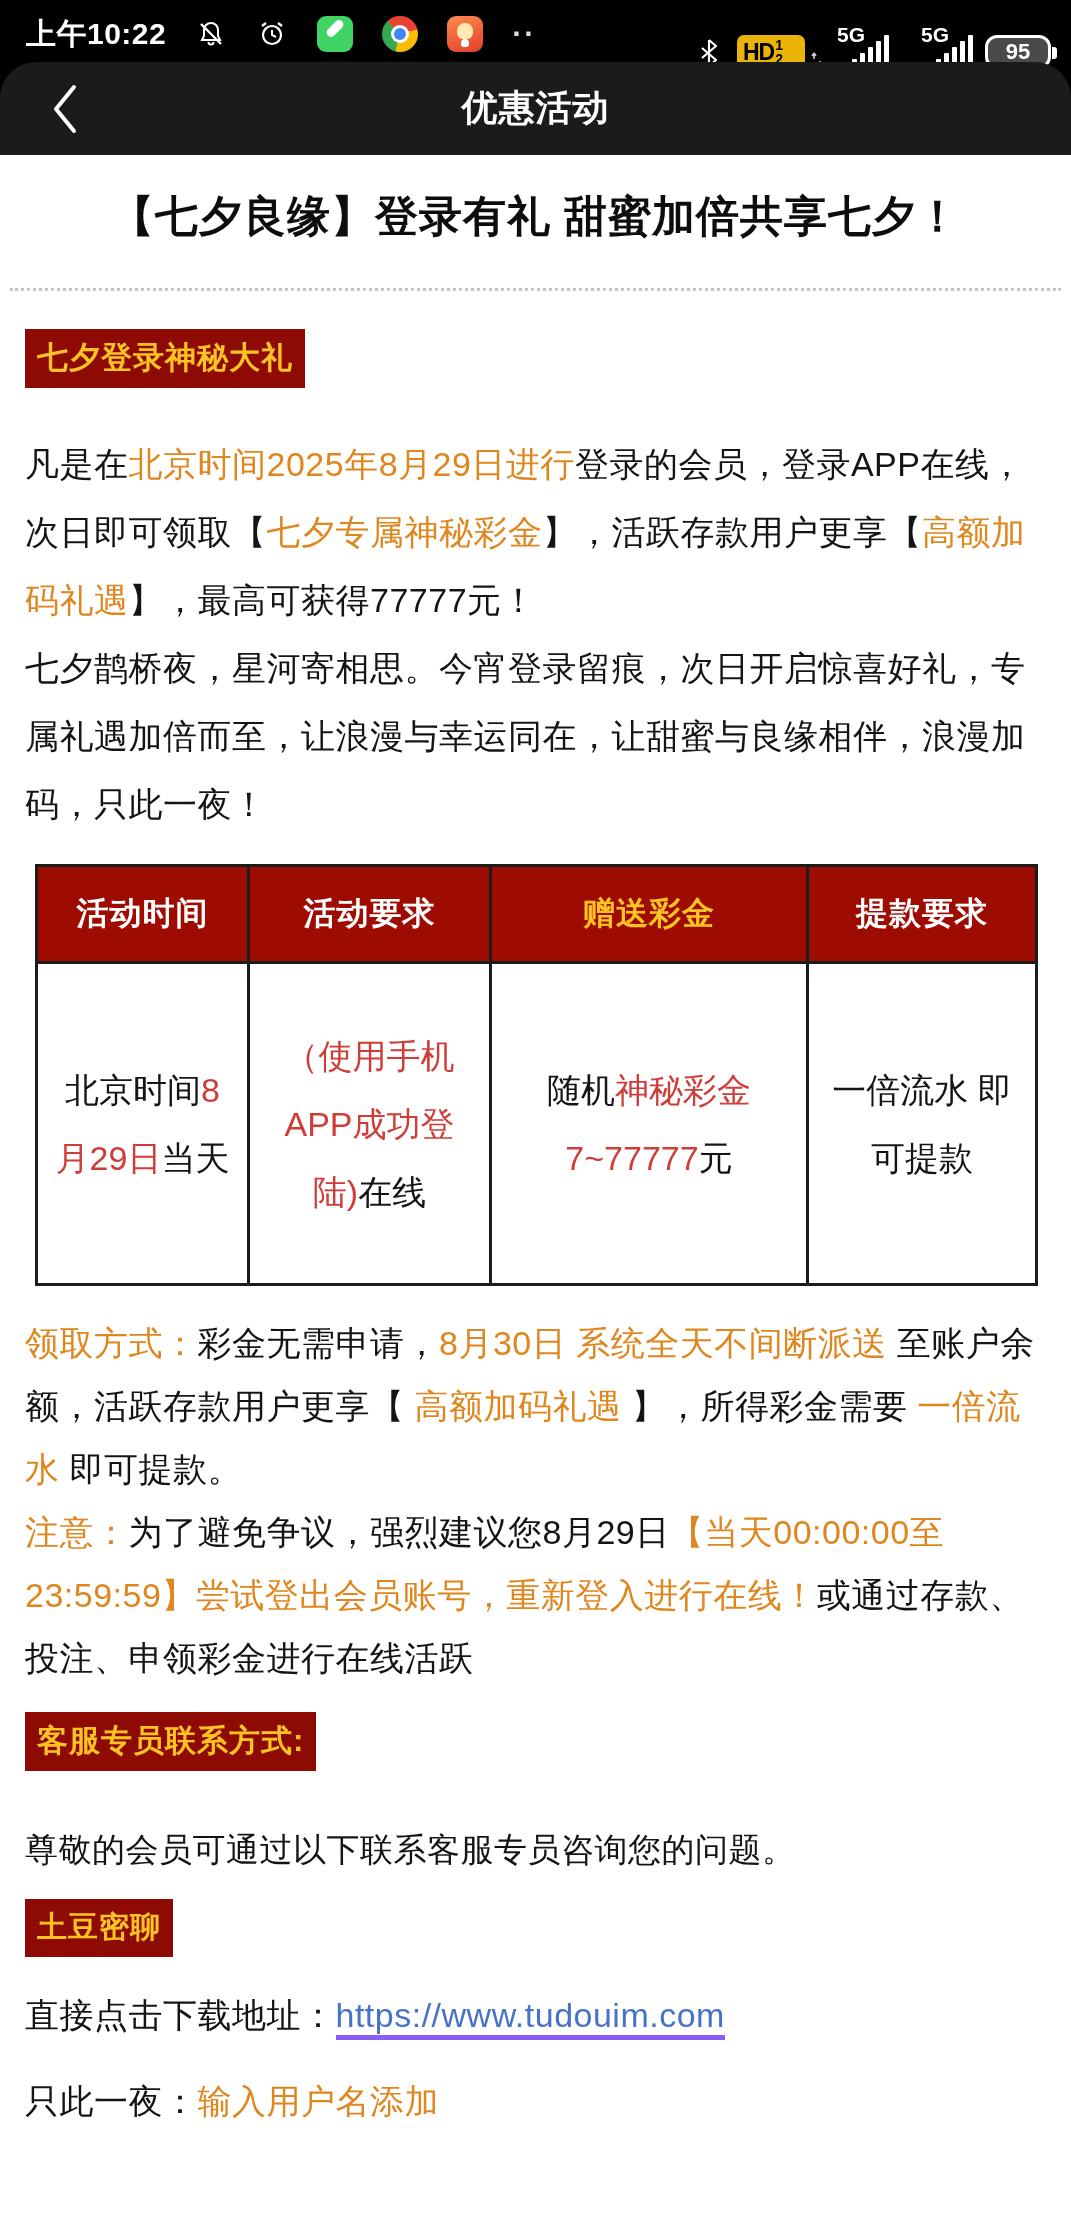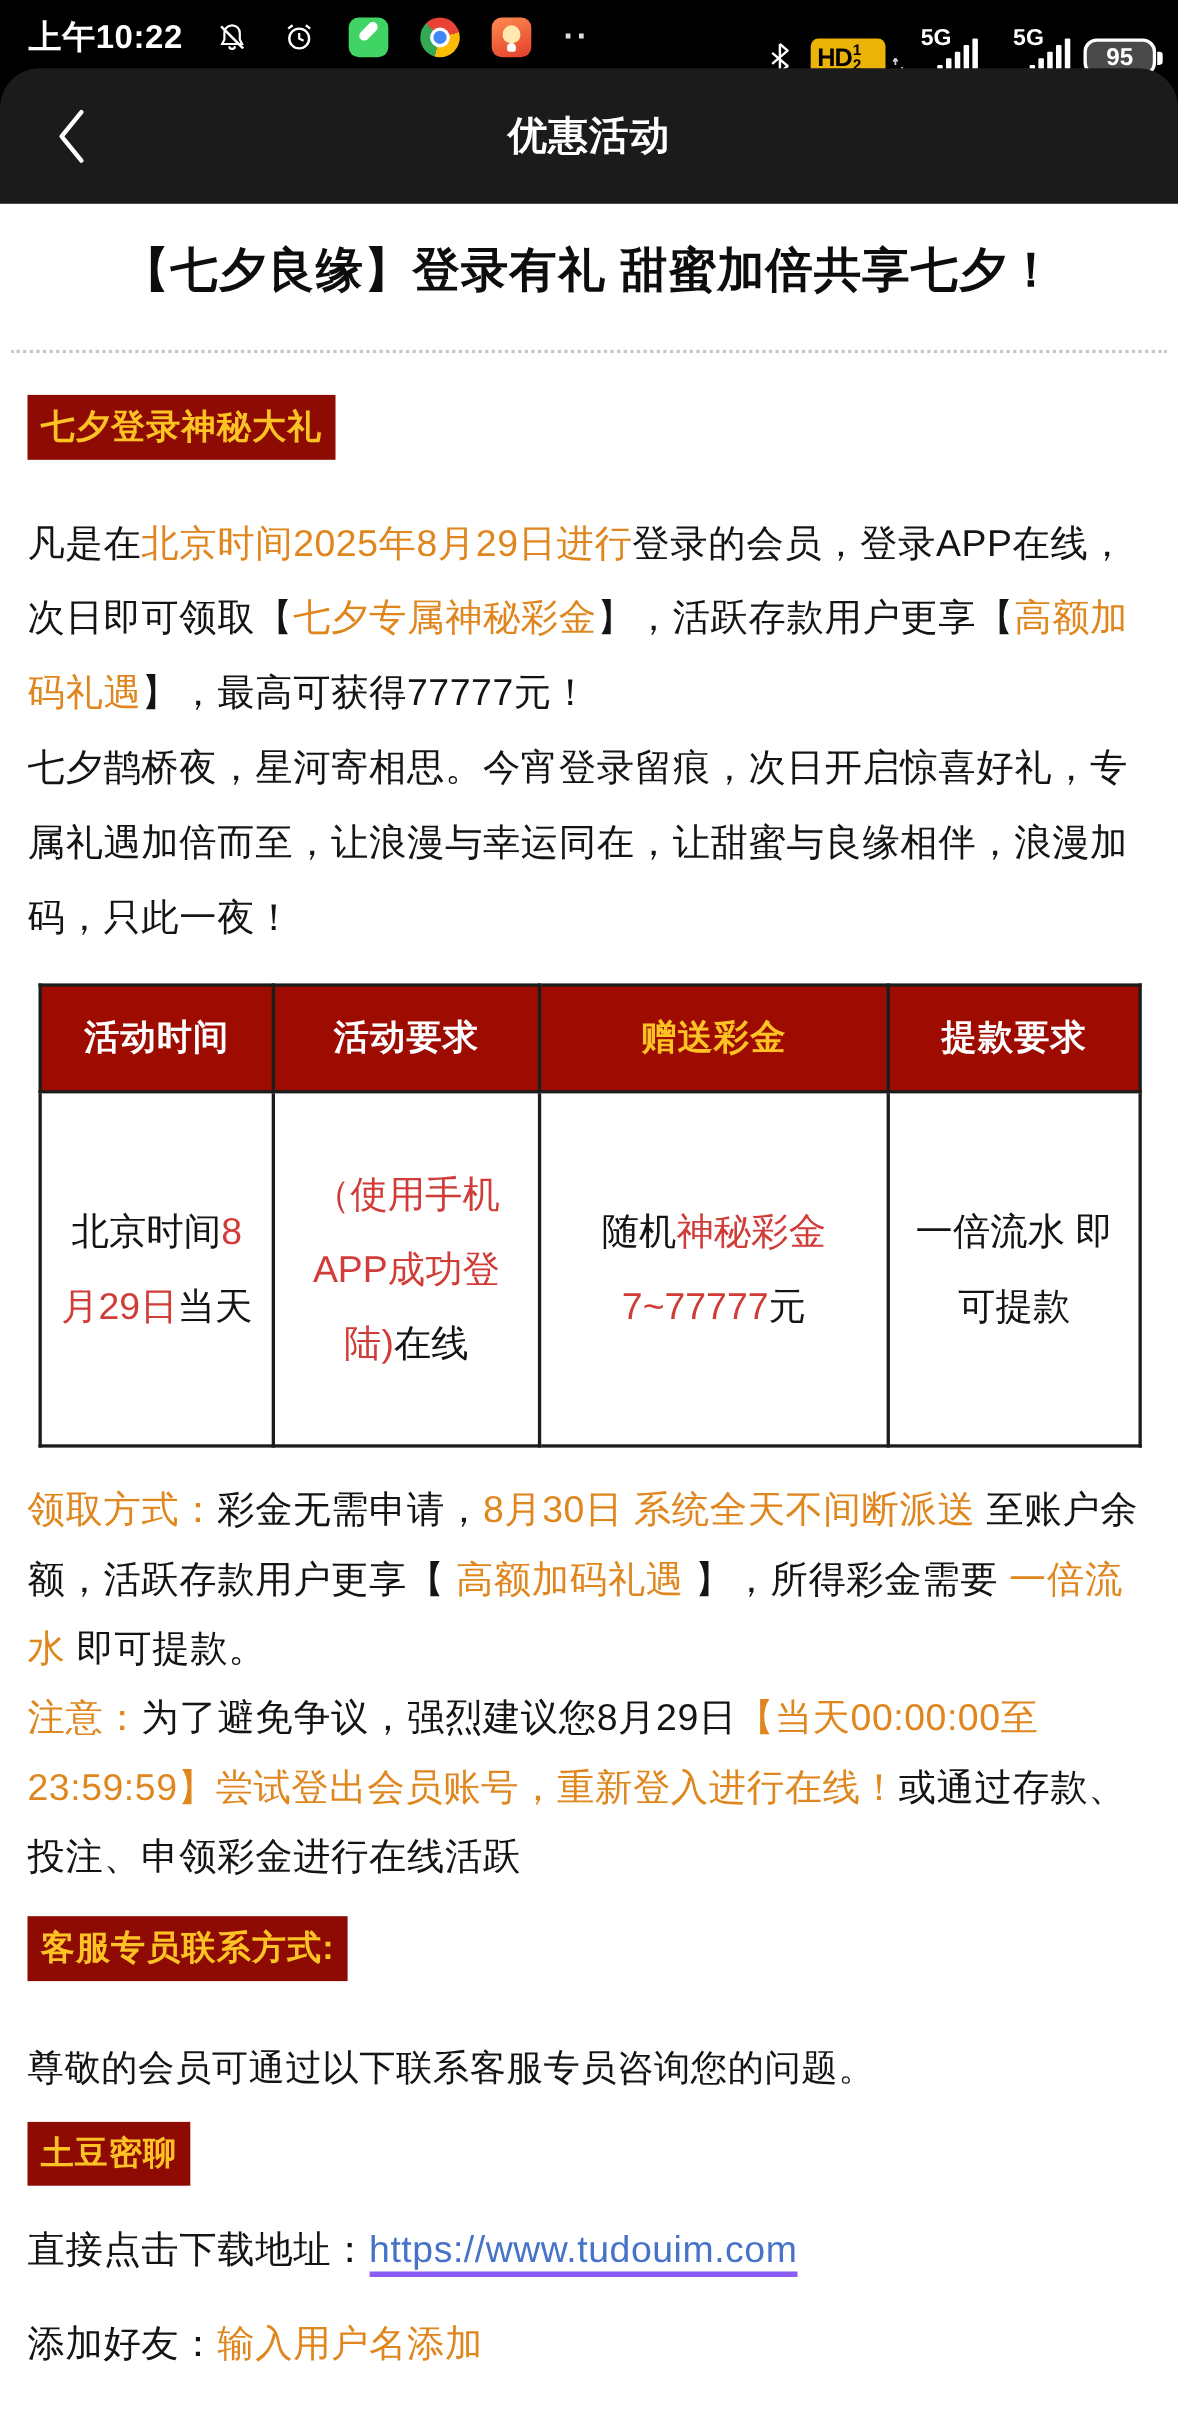--- a/index.html
+++ b/index.html
@@ -40,21 +40,21 @@
   .sig-bars { position:absolute; bottom:0; right:0; display:flex; align-items:flex-end; gap:3px; }
   .sig-bars i { display:block; width:5px; background:#fff; border-radius:1px; }
   .sig-arrows { position:absolute; bottom:0; left:-6px; }
   .battery { position:relative; width:66px; height:34px; border:3px solid #fff; border-radius:12px;
     background:#4a4a4a; display:flex; align-items:center; justify-content:center; }
   .battery span { font-size:22px; font-weight:700; color:#fff; }
   .battery::after { content:""; position:absolute; right:-9px; top:9px; width:5px; height:12px;
     background:#fff; border-radius:0 3px 3px 0; }
   
   .nav {
-    height:123px; background:#1b1b1b; border-radius:36px 36px 0 0;
+    height:93px; background:#1b1b1b; border-radius:36px 36px 0 0;
     display:flex; align-items:center; justify-content:center; position:relative;
   }
   .nav-title { color:#fff; font-size:36px; font-weight:600; letter-spacing:1px; }
   .back-btn { position:absolute; left:30px; top:0; height:100%; width:70px;
     display:flex; align-items:center; justify-content:center; cursor:pointer; }
   
   .content { background:#fff; color:#141414; }
   .page-title {
     margin:32px 36px 0; font-size:43px; font-weight:800; text-align:center;
     line-height:1.38; color:#0d0d0d; letter-spacing:1px;
@@ -225,16 +225,16 @@
   </div>
 
   <div class="badge badge-2">客服专员联系方式:</div>
 
   <p class="para contact-intro">尊敬的会员可通过以下联系客服专员咨询您的问题。</p>
 
   <div class="badge badge-3">土豆密聊</div>
 
   <p class="para dl-line"><span class="seg-k">直接点击下载地址：</span><a class="dl-link" href="#">https://www.tudouim.com</a></p>
 
-  <p class="para friend-line"><span class="seg-k">添加好友：</span><span class="seg-o">输入用户名添加</span></p>
+  <p class="para friend-line"><span class="seg-k">只此一夜：</span><span class="seg-o">输入用户名添加</span></p>
 
   <p class="para friend-line"></p>
 </div>
 
 </body></html>

